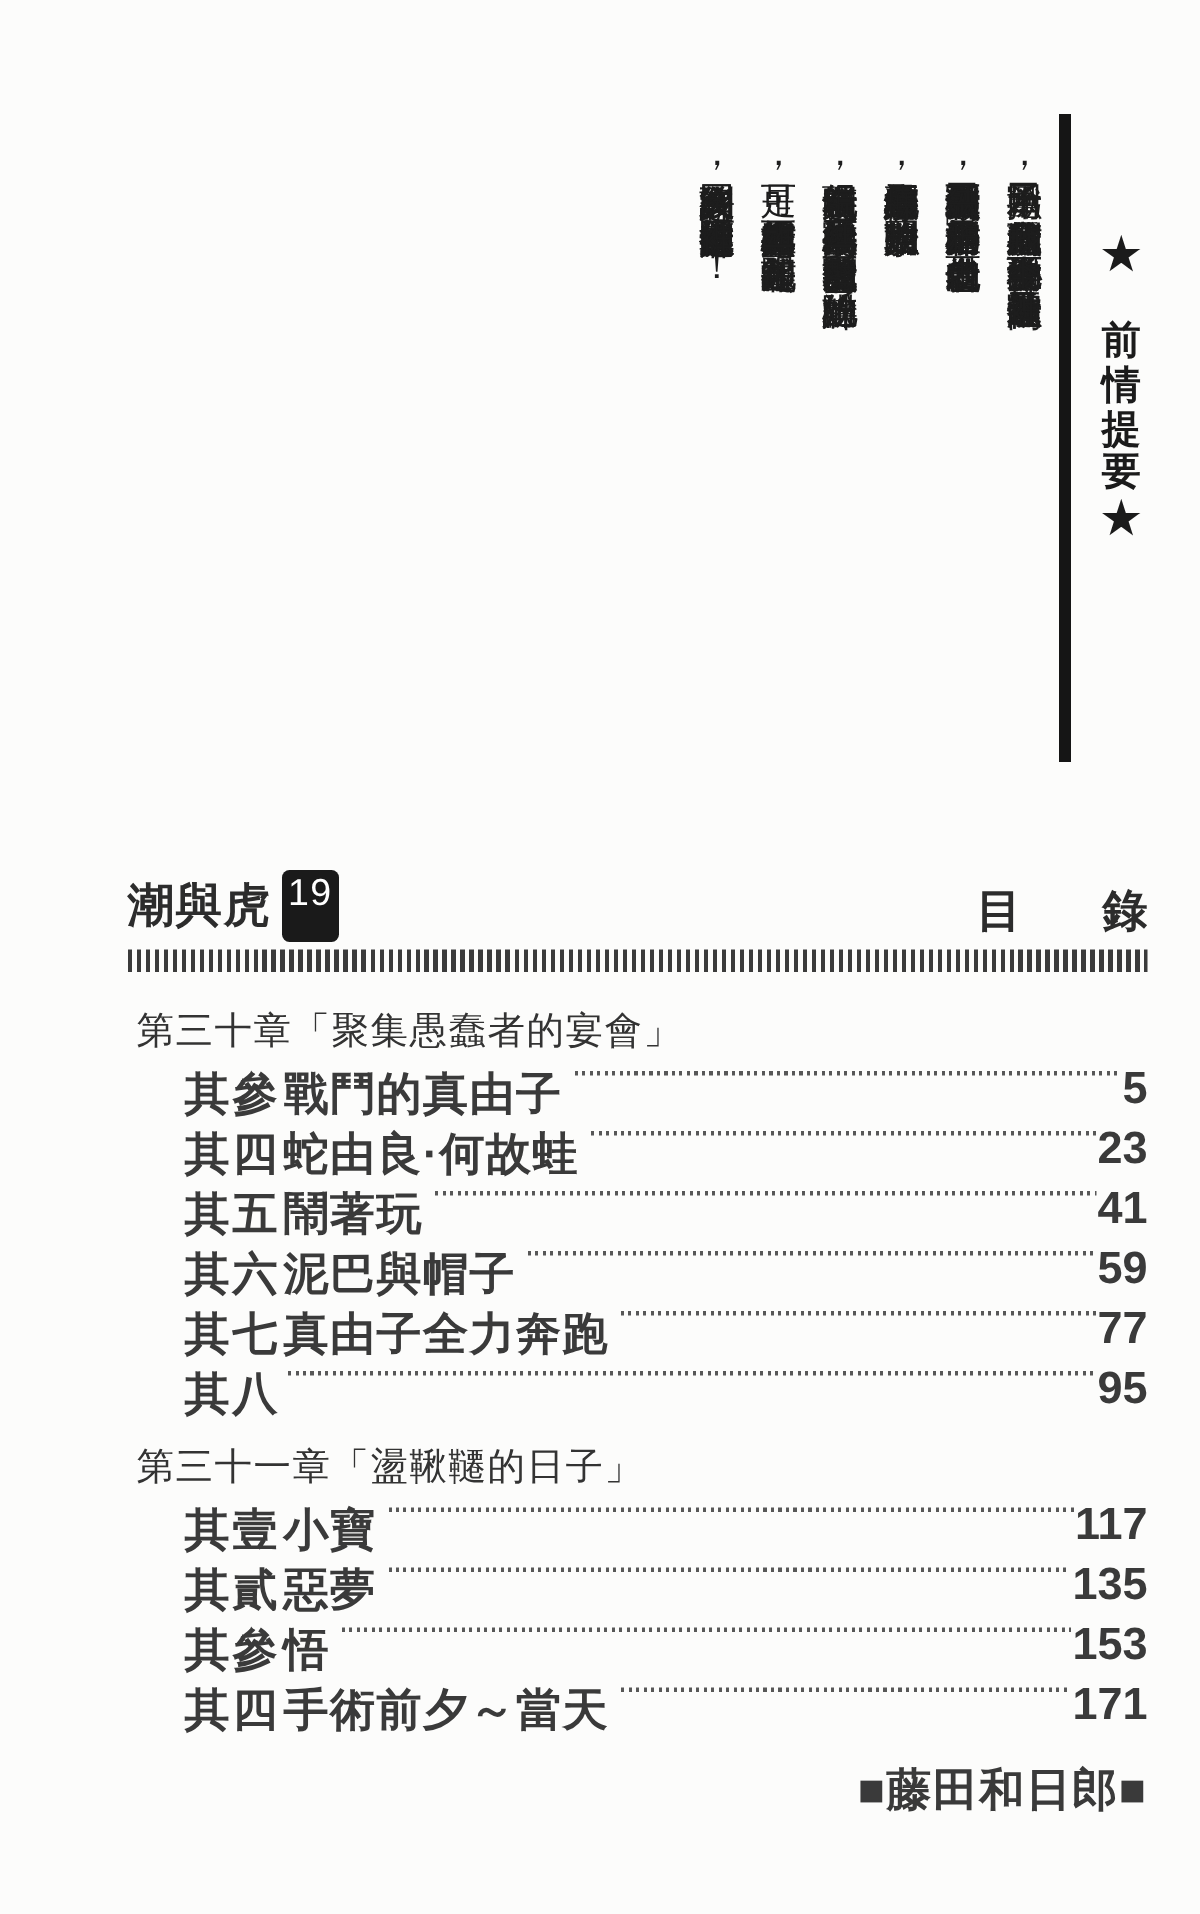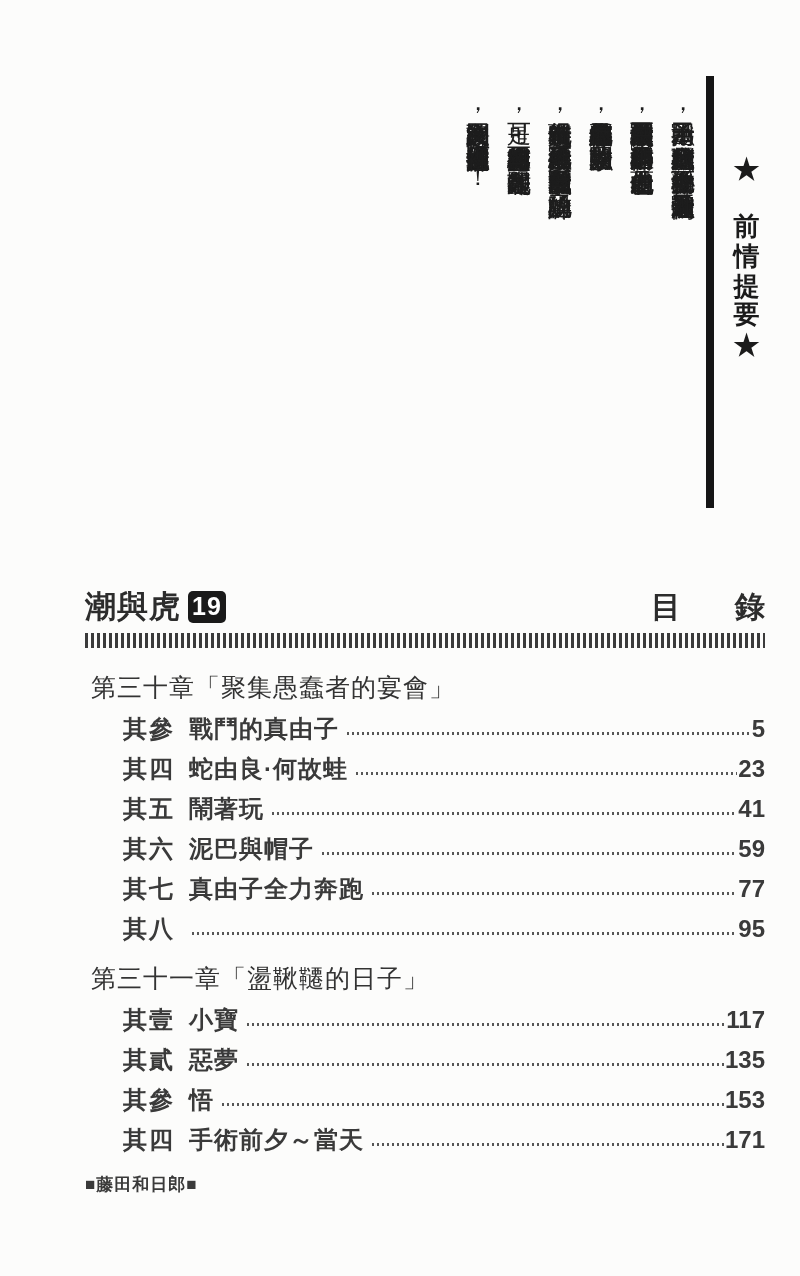--- a/index.html
+++ b/index.html
@@ -29,46 +29,46 @@
     font-size:26px;font-weight:bold;color:#1b1b1b;
     letter-spacing:30px;line-height:40px;
   }
 
   
   .toc{position:absolute;left:85px;top:592px;width:680px;}
   .toc-header{display:flex;justify-content:space-between;align-items:flex-end;height:36px;}
   .series-title{display:flex;align-items:center;gap:7px;font-size:31px;font-weight:bold;color:#2c2c2c;letter-spacing:1px;}
   .volume-badge{
     display:inline-block;background:#1a1a1a;color:#ffffff;
-    font-size:25px;font-weight:bold;line-height:1;
-    padding:3px 4px 4px 4px;border-radius:5px;
+    font-size:25px;font-weight:normal;line-height:1;
+    padding:3px 4px 20px 4px;border-radius:5px;
   }
   .toc-label{
     font-size:30px;font-weight:bold;color:#2c2c2c;
     letter-spacing:1.8em;margin-right:-1.8em;white-space:nowrap;
   }
   .stripes{
     height:15px;margin-top:5px;
     background:repeating-linear-gradient(90deg,#3b3b3b 0 3px,transparent 3px 6px);
   }
   .chapter-heading{
     margin:25px 0 7px 6px;font-size:25px;font-weight:normal;
     color:#333333;letter-spacing:1px;line-height:1.15;
   }
   .chapter-heading.second{margin-top:15px;}
-  .toc-row{display:flex;align-items:center;height:40px;font-size:24px;font-weight:bold;color:#3a3a3a;}
+  .toc-row{display:flex;height:40px;font-size:30px;font-weight:bold;color:#3a3a3a;}
   .entry-label{flex:none;margin-left:38px;width:66px;letter-spacing:2px;}
   .entry-title{flex:none;padding-right:5px;letter-spacing:1px;white-space:nowrap;}
   .leader{
     flex:1;height:3px;transform:translateY(5px);margin-left:3px;
     background:repeating-linear-gradient(90deg,#575757 0 2px,transparent 2px 5px);
   }
   .entry-page{flex:none;padding-left:1px;color:#3a3a3a;}
   .author-credit{
-    margin-top:13px;text-align:left;font-size:17px;font-weight:bold;
+    margin-top:13px;text-align:right;font-size:30px;font-weight:bold;
     color:#3a3a3a;letter-spacing:1px;
   }
 </style>
 </head>
 <body>
 
 <div class="page">
 
   <section>
     <div class="synopsis-text">

